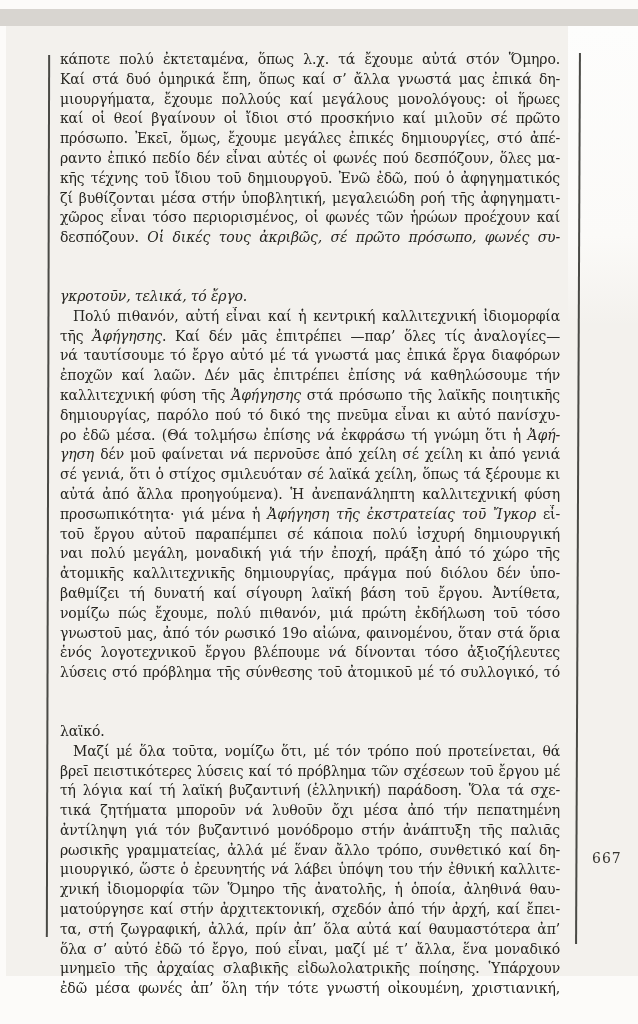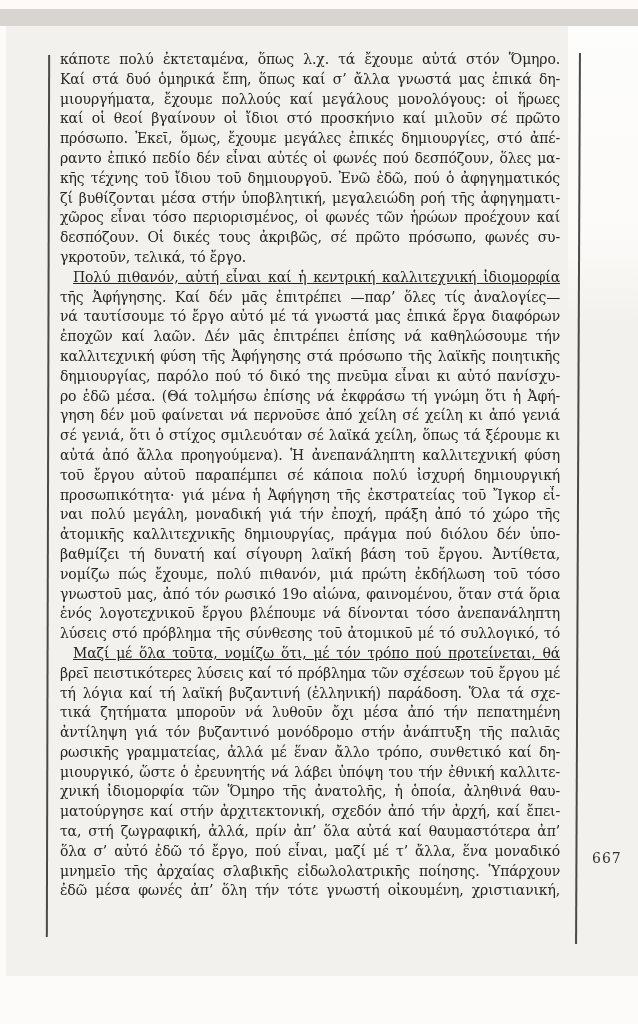--- a/index.html
+++ b/index.html
@@ -46,23 +46,23 @@
     line-height: 19.8px;
     letter-spacing: -0.15px;
   }
   .line {
     height: 19.8px;
     white-space: nowrap;
     overflow: hidden;
     text-align: justify;
     text-align-last: justify;
   }
-  .line.last { text-align-last: left; }
-  .line.indent { text-indent: 13px; text-decoration: underline; }
-  .it { }
+  .line.last { text-align-last: left; margin-top: 39px; }
+  .line.indent { text-indent: 13px; }
+  .it { font-style: italic; }
 
   .pageno {
     position: absolute; left: 586px; top: 824px;
     font-size: 14px;
     color: #35342f;
     letter-spacing: 1px;
   }
 </style>
 </head>
 <body>
@@ -87,29 +87,30 @@
         <div class="line indent"><span>Πολύ πιθανόν, αὐτή εἶναι καί ἡ κεντρική καλλιτεχνική ἰδιομορφία</span></div>
         <div class="line"><span>τῆς </span><span class="it">Ἀφήγησης</span><span>. Καί δέν μᾶς ἐπιτρέπει —παρ’ ὅλες τίς ἀναλογίες—</span></div>
         <div class="line"><span>νά ταυτίσουμε τό ἔργο αὐτό μέ τά γνωστά μας ἐπικά ἔργα διαφόρων</span></div>
         <div class="line"><span>ἐποχῶν καί λαῶν. Δέν μᾶς ἐπιτρέπει ἐπίσης νά καθηλώσουμε τήν</span></div>
         <div class="line"><span>καλλιτεχνική φύση τῆς </span><span class="it">Ἀφήγησης</span><span> στά πρόσωπο τῆς λαϊκῆς ποιητικῆς</span></div>
         <div class="line"><span>δημιουργίας, παρόλο πού τό δικό της πνεῦμα εἶναι κι αὐτό πανίσχυ-</span></div>
         <div class="line"><span>ρο ἐδῶ μέσα. (Θά τολμήσω ἐπίσης νά ἐκφράσω τή γνώμη ὅτι ἡ </span><span class="it">Ἀφή-</span></div>
         <div class="line"><span class="it">γηση</span><span> δέν μοῦ φαίνεται νά περνοῦσε ἀπό χείλη σέ χείλη κι ἀπό γενιά</span></div>
         <div class="line"><span>σέ γενιά, ὅτι ὁ στίχος σμιλευόταν σέ λαϊκά χείλη, ὅπως τά ξέρουμε κι</span></div>
         <div class="line"><span>αὐτά ἀπό ἄλλα προηγούμενα). Ἡ ἀνεπανάληπτη καλλιτεχνική φύση</span></div>
+        <div class="line"><span>προσωπικότητα· γιά μένα ἡ </span><span class="it">Ἀφήγηση τῆς ἐκστρατείας τοῦ Ἴγκορ</span><span> εἶ-</span></div>
         <div class="line"><span>τοῦ ἔργου αὐτοῦ παραπέμπει σέ κάποια πολύ ἰσχυρή δημιουργική</span></div>
-        <div class="line"><span>προσωπικότητα· γιά μένα ἡ </span><span class="it">Ἀφήγηση τῆς ἐκστρατείας τοῦ Ἴγκορ</span><span> εἶ-</span></div>
         <div class="line"><span>ναι πολύ μεγάλη, μοναδική γιά τήν ἐποχή, πράξη ἀπό τό χώρο τῆς</span></div>
         <div class="line"><span>ἀτομικῆς καλλιτεχνικῆς δημιουργίας, πράγμα πού διόλου δέν ὑπο-</span></div>
         <div class="line"><span>βαθμίζει τή δυνατή καί σίγουρη λαϊκή βάση τοῦ ἔργου. Ἀντίθετα,</span></div>
         <div class="line"><span>νομίζω πώς ἔχουμε, πολύ πιθανόν, μιά πρώτη ἐκδήλωση τοῦ τόσο</span></div>
         <div class="line"><span>γνωστοῦ μας, ἀπό τόν ρωσικό 19ο αἰώνα, φαινομένου, ὅταν στά ὅρια</span></div>
-        <div class="line"><span>ἑνός λογοτεχνικοῦ ἔργου βλέπουμε νά δίνονται τόσο ἀνεπανάληπτη</span></div>
+        <div class="line"><span>ἑνός λογοτεχνικοῦ ἔργου βλέπουμε νά δίνονται τόσο ἀξιοζήλευτες</span></div>
         <div class="line"><span>λύσεις στό πρόβλημα τῆς σύνθεσης τοῦ ἀτομικοῦ μέ τό συλλογικό, τό</span></div>
+        <div class="line last"><span>λαϊκό.</span></div>
         <div class="line indent"><span>Μαζί μέ ὅλα τοῦτα, νομίζω ὅτι, μέ τόν τρόπο πού προτείνεται, θά</span></div>
         <div class="line"><span>βρεῖ πειστικότερες λύσεις καί τό πρόβλημα τῶν σχέσεων τοῦ ἔργου μέ</span></div>
         <div class="line"><span>τή λόγια καί τή λαϊκή βυζαντινή (ἑλληνική) παράδοση. Ὅλα τά σχε-</span></div>
         <div class="line"><span>τικά ζητήματα μποροῦν νά λυθοῦν ὄχι μέσα ἀπό τήν πεπατημένη</span></div>
         <div class="line"><span>ἀντίληψη γιά τόν βυζαντινό μονόδρομο στήν ἀνάπτυξη τῆς παλιᾶς</span></div>
         <div class="line"><span>ρωσικῆς γραμματείας, ἀλλά μέ ἕναν ἄλλο τρόπο, συνθετικό καί δη-</span></div>
         <div class="line"><span>μιουργικό, ὥστε ὁ ἐρευνητής νά λάβει ὑπόψη του τήν ἐθνική καλλιτε-</span></div>
         <div class="line"><span>χνική ἰδιομορφία τῶν Ὅμηρο τῆς ἀνατολῆς, ἡ ὁποία, ἀληθινά θαυ-</span></div>
         <div class="line"><span>ματούργησε καί στήν ἀρχιτεκτονική, σχεδόν ἀπό τήν ἀρχή, καί ἔπει-</span></div>
         <div class="line"><span>τα, στή ζωγραφική, ἀλλά, πρίν ἀπ’ ὅλα αὐτά καί θαυμαστότερα ἀπ’</span></div>

